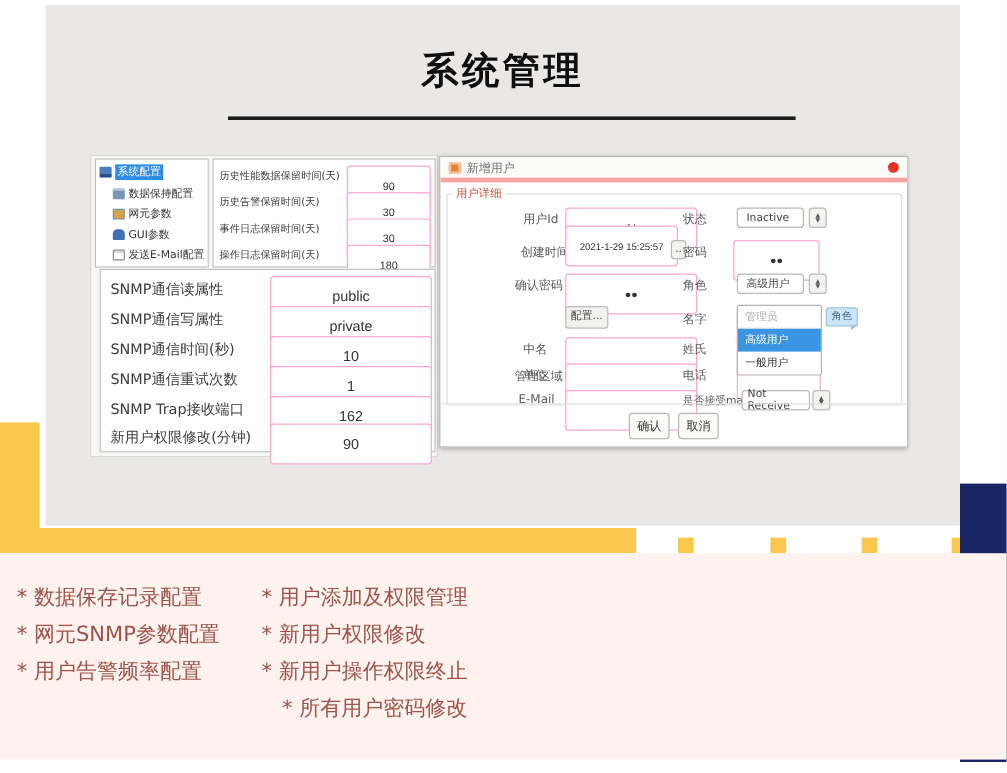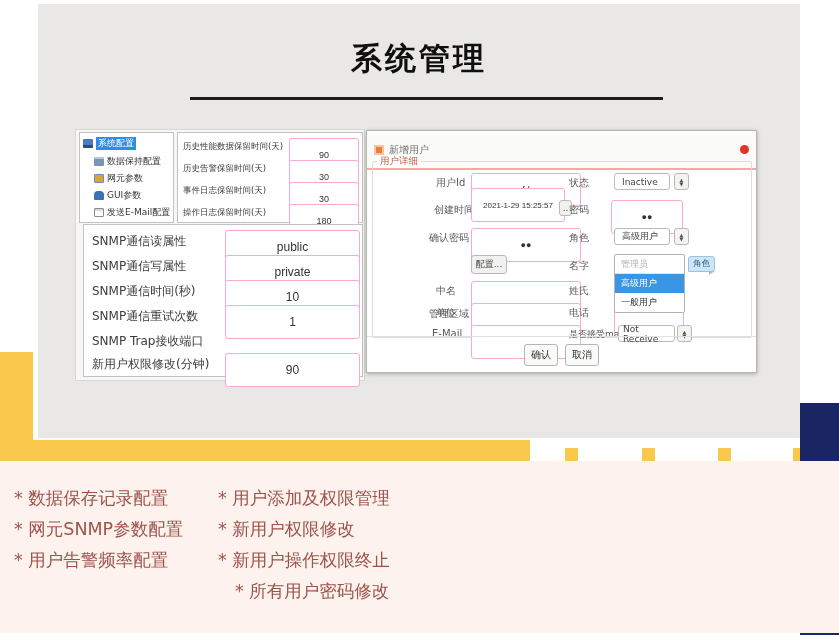--- a/index.html
+++ b/index.html
@@ -35,22 +35,22 @@
   .tsel { background:#2e8be6; color:#fff; padding:0 2px; }
   .ticn { display:inline-block; width:10px; height:9px; border-radius:1px; }
   .ic-sys  { background:#4a7dbd; box-shadow:inset 0 -3px 0 #274e86; }
   .ic-data { background:#7d95b5; box-shadow:inset 0 2px 0 #b9c6d8; }
   .ic-ne   { background:#d9a440; border:1px solid #6f8fb5; }
   .ic-gui  { background:#3f6fb5; border-radius:4px 4px 1px 1px; }
   .ic-mail { background:#fff; border:1px solid #8a8a8a; box-shadow:inset 0 2px 0 #d9d9d9; }
 
   
   .dialog { position:absolute; background:#fff; border:1px solid #b5b5b3; box-shadow:0 1px 4px rgba(0,0,0,.28); }
-  .dlg-header { position:absolute; left:0; right:0; top:0; height:39px; background:#fbfbfa;
-                border-bottom:2px solid #fca5a5; display:flex; align-items:center; padding:0 7px;justify-content:space-between; }
+  .dlg-header { position:absolute; left:0; right:0; top:0; height:21px; background:#fbfbfa;
+                border-bottom:4px solid #fca5a5; display:flex; align-items:center; padding:0 7px;justify-content:space-between; }
   .dlg-title { font-size:10px; color:#707070; margin-left:5px; }
   .add-user-ic { width:10px; height:10px; background:#e8803c; border-radius:2px;
                  box-shadow:inset 0 0 0 2px #f6c6a2; }
   .close-dot { margin-left:auto; width:9px; height:9px; border-radius:50%; background:#e03526; }
   .grp-box { position:absolute; border:1px solid #ddddda; border-radius:2px; }
   .grp-lbl { position:absolute; font-size:9.5px; color:#c7553b; background:#fff; padding:0 3px; }
   .dl { font-size:10px; color:#5a5a5a; }
   .combo { position:absolute; border:1px solid #b9b9b7; border-radius:3px; background:#fff;
            font-size:9px; color:#444; display:flex; align-items:center; padding-left:7px; }
   .spin { position:absolute; width:15px; border:1px solid #b9b9b7; border-radius:3px; background:#f3f3f1;
@@ -119,20 +119,21 @@
       <div class="wbox" style="left:7px; top:94px; width:280px; height:153px;">
         <span class="lbl" style="left:8px; top:8px;   font-size:12px;">SNMP通信读属性</span>
         <input class="ti" style="left: 141px; top: 5px; width: 135px; height: 17px; font-size: 12px;" readonly="" value="public">
         <span class="lbl" style="left:8px; top:33px;  font-size:12px;">SNMP通信写属性</span>
         <input class="ti" style="left: 141px; top: 30px; width: 135px; height: 31px; font-size: 12px;" readonly="" value="private">
         <span class="lbl" style="left:8px; top:58px;  font-size:12px;">SNMP通信时间(秒)</span>
         <input class="ti" style="left: 141px; top: 55px; width: 135px; height: 17px; font-size: 12px;" readonly="" value="10">
         <span class="lbl" style="left:8px; top:83px;  font-size:12px;">SNMP通信重试次数</span>
         <input class="ti" style="left: 141px; top: 80px; width: 135px; height: 17px; font-size: 12px;" readonly="" value="1">
         <span class="lbl" style="left:8px; top:108px; font-size:12px;">SNMP Trap接收端口</span>
+        <input class="ti" style="left: 141px; top: 105px; width: 135px; height: 17px; font-size: 12px;" readonly="" value="162">
         <span class="lbl" style="left:8px; top:131px; font-size:12px;">新用户权限修改(分钟)</span>
         <input class="ti" style="left: 141px; top: 128px; width: 135px; height: 17px; font-size: 12px;" readonly="" value="90">
       </div>
     </div>
 
     <div class="dialog" style="left:328px; top:126px; width:391px; height:243px;">
       <div class="dlg-header">
         <span class="add-user-ic"></span>
         <span class="dlg-title">新增用户</span>
         <span class="close-dot"></span>

